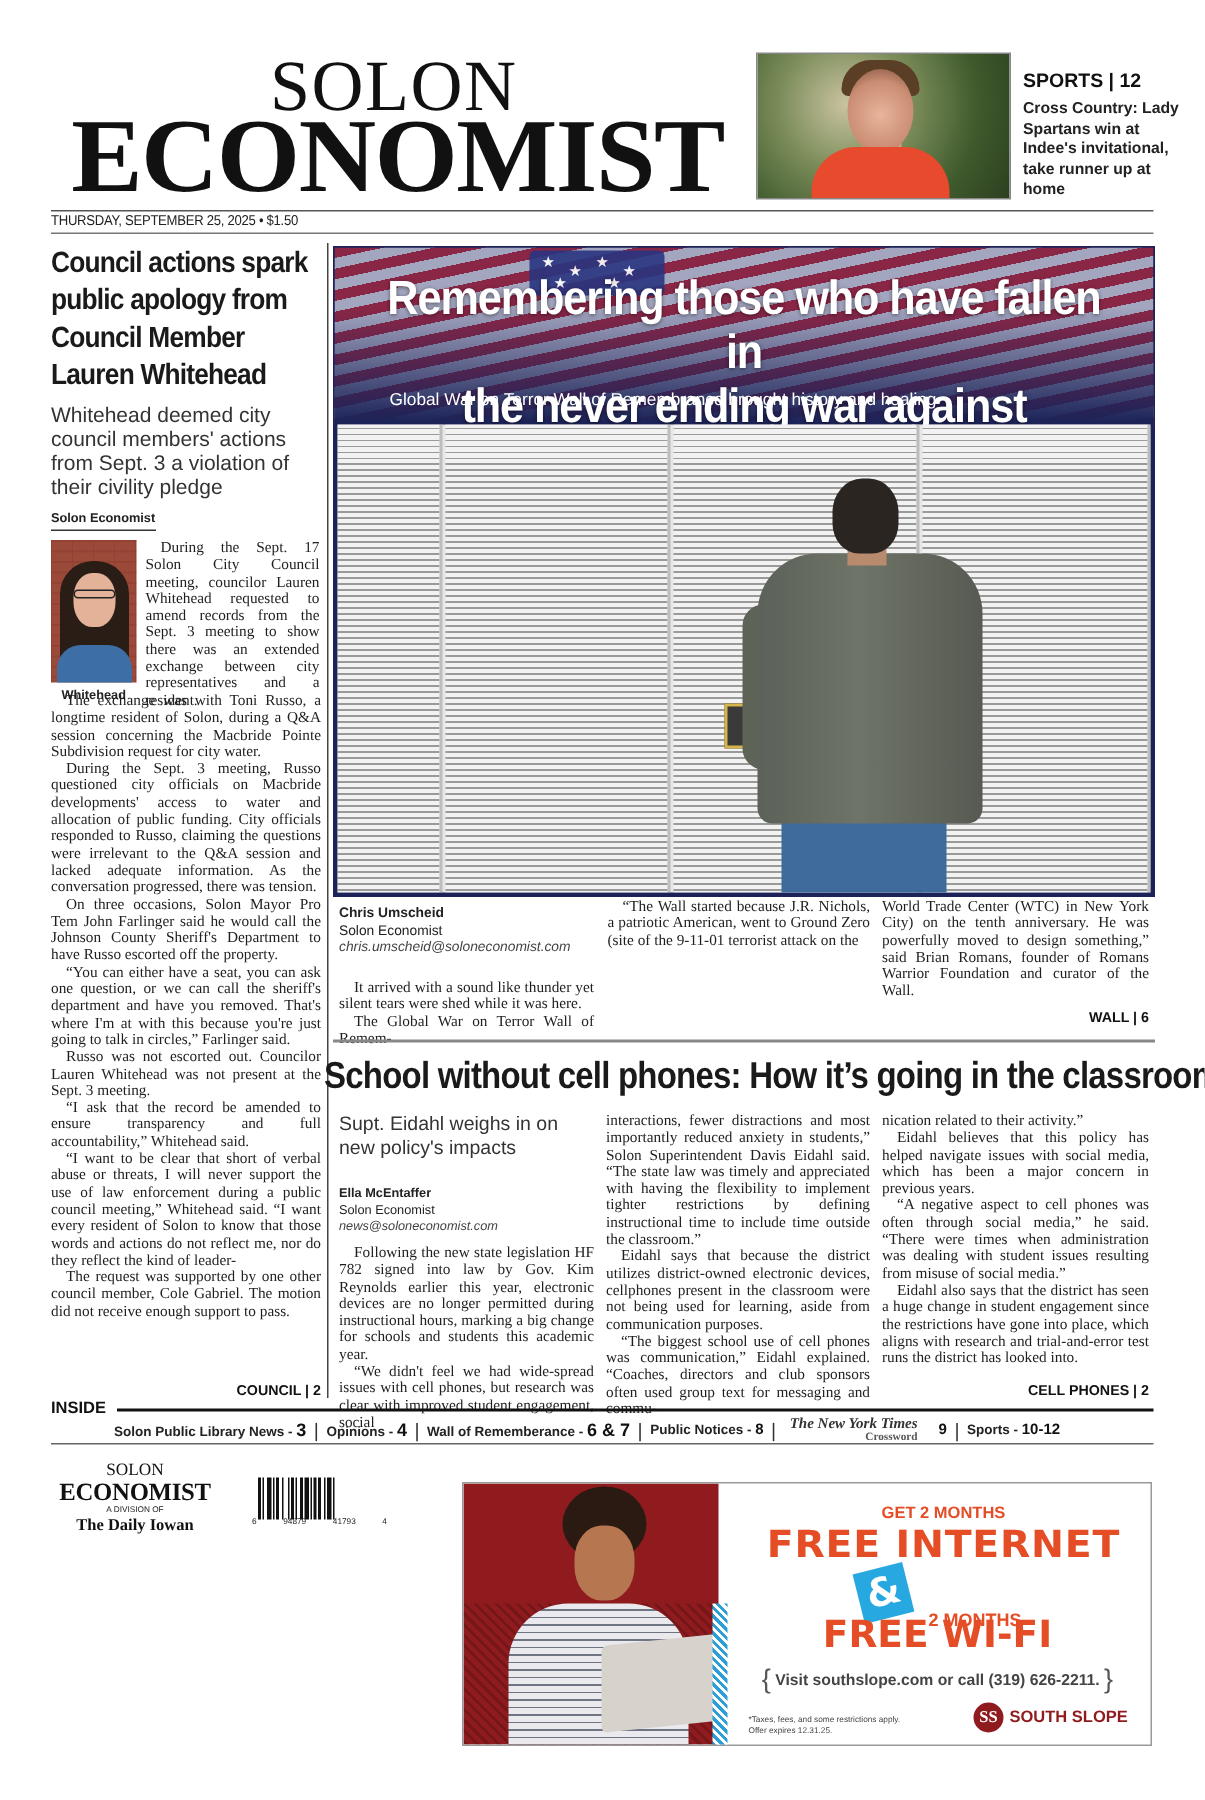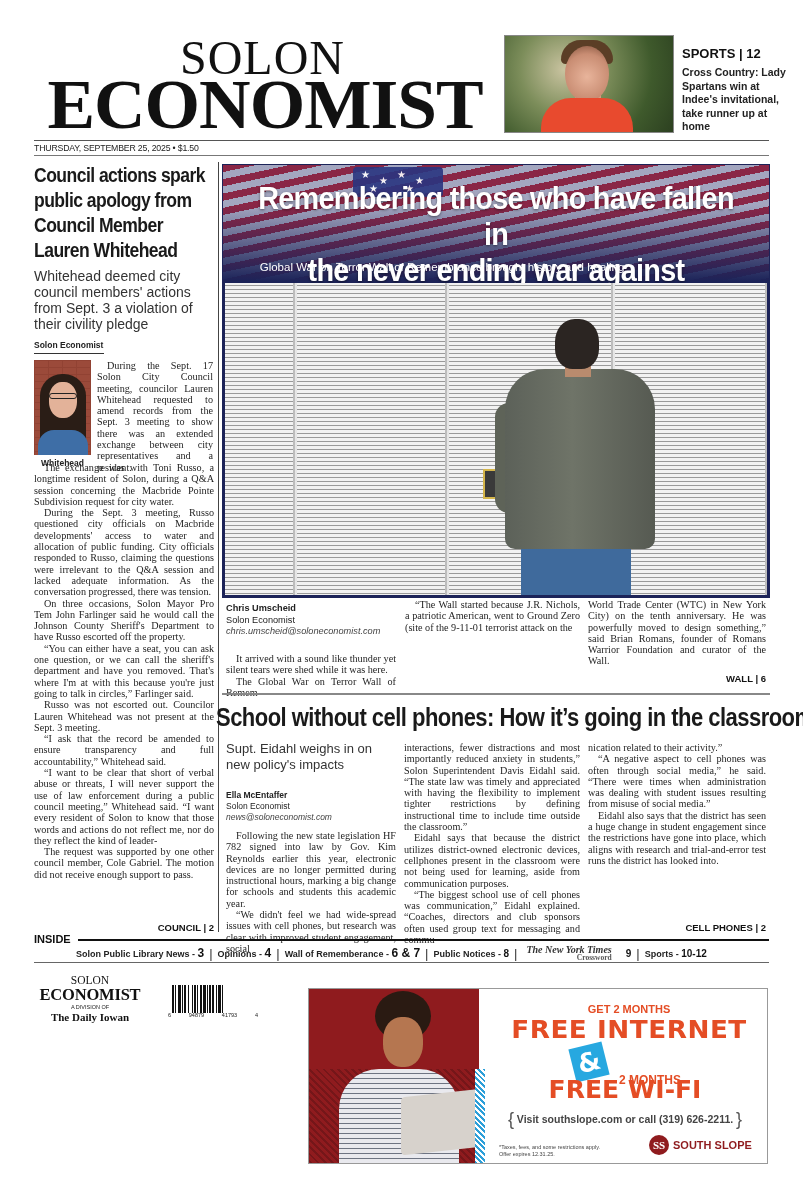--- a/index.html
+++ b/index.html
@@ -245,20 +245,21 @@
   <p>Following the new state legislation HF 782 signed into law by Gov. Kim Reynolds earlier this year, electronic devices are no longer permitted during instructional hours, marking a big change for schools and students this academic year.</p>
   <p>“We didn't feel we had wide-spread issues with cell phones, but research was clear with improved student engagement, social</p>
 </div>
 <div class="abs body-text phones-col2">
   <p style="text-indent:0">interactions, fewer distractions and most importantly reduced anxiety in students,” Solon Superintendent Davis Eidahl said. “The state law was timely and appreciated with having the flexibility to implement tighter restrictions by defining instructional time to include time outside the classroom.”</p>
   <p>Eidahl says that because the district utilizes district-owned electronic devices, cellphones present in the classroom were not being used for learning, aside from communication purposes.</p>
   <p>“The biggest school use of cell phones was communication,” Eidahl explained. “Coaches, directors and club sponsors often used group text for messaging and commu-</p>
 </div>
 <div class="abs body-text phones-col3">
   <p style="text-indent:0">nication related to their activity.”</p>
+  <p>Eidahl believes that this policy has helped navigate issues with social media, which has been a major concern in previous years.</p>
   <p>“A negative aspect to cell phones was often through social media,” he said. “There were times when administration was dealing with student issues resulting from misuse of social media.”</p>
   <p>Eidahl also says that the district has seen a huge change in student engagement since the restrictions have gone into place, which aligns with research and trial-and-error test runs the district has looked into.</p>
 </div>
 <div class="abs phones-jump">CELL PHONES | 2</div>
 
 <div class="abs inside-label">INSIDE</div>
 <div class="abs inside-rule"></div>
 <div class="abs inside-items">
   <span><span>Solon Public Library News - </span><span class="num">3</span></span>
   <span class="sep">|</span>

